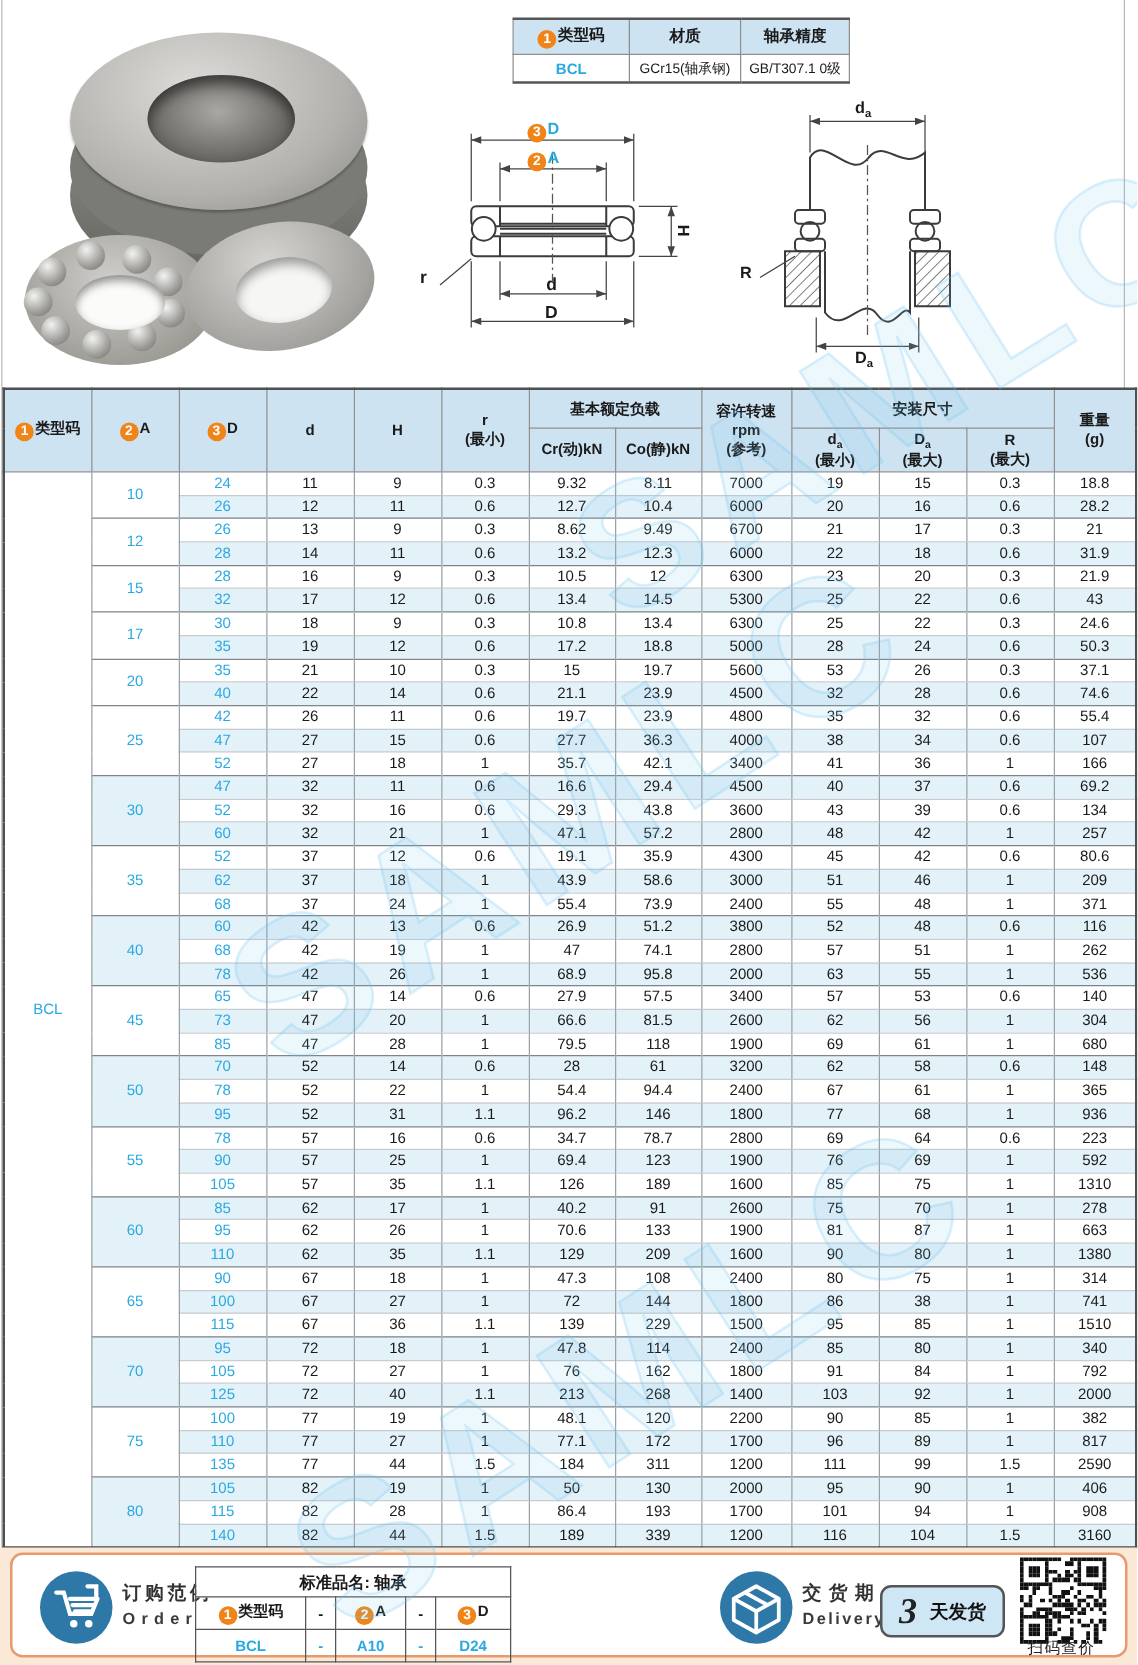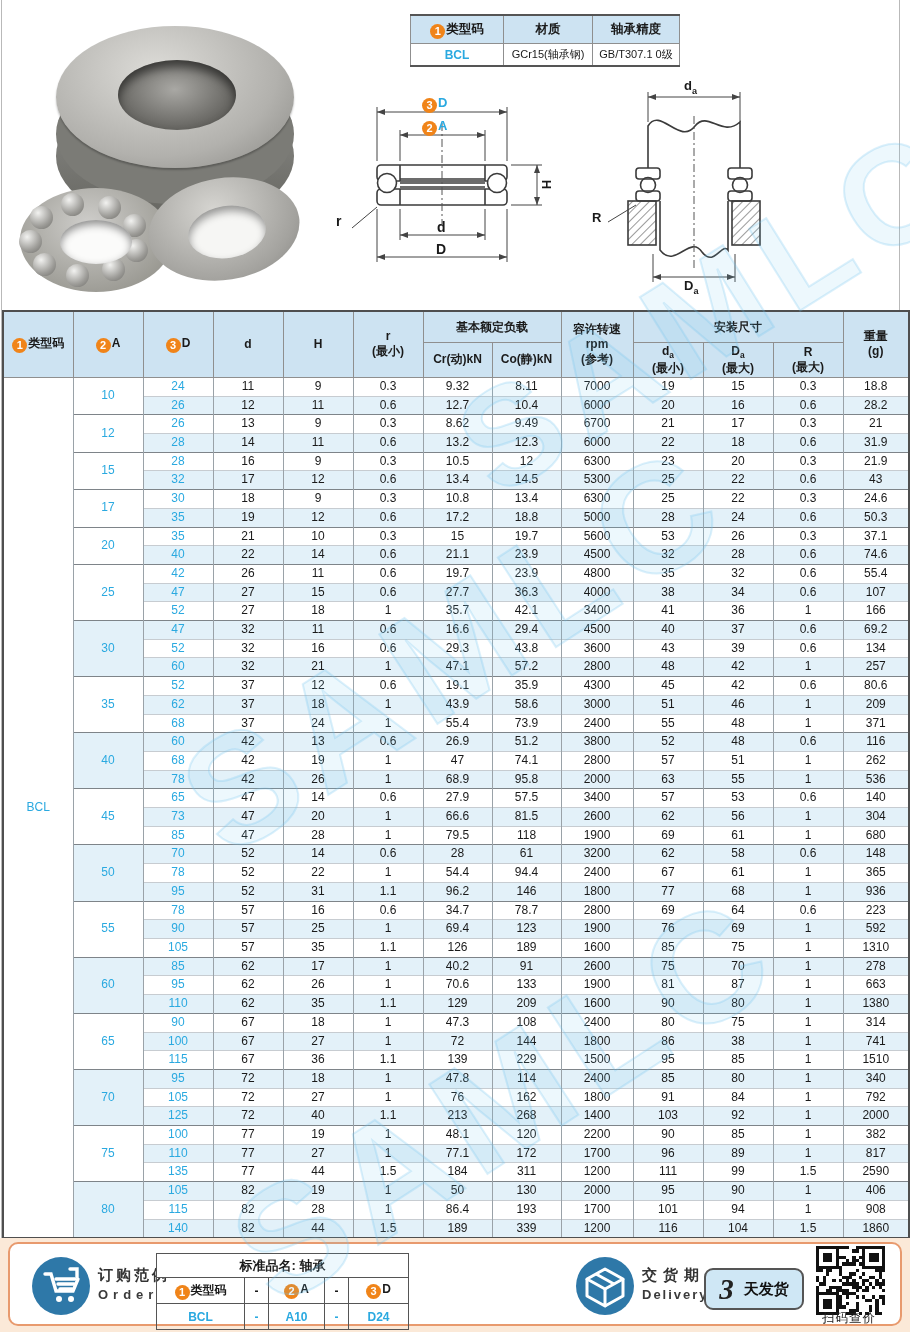--- a/index.html
+++ b/index.html
@@ -883,21 +883,21 @@
             <td class="blue">140</td>
             <td>82</td>
             <td>44</td>
             <td>1.5</td>
             <td>189</td>
             <td>339</td>
             <td>1200</td>
             <td>116</td>
             <td>104</td>
             <td>1.5</td>
-            <td>1860</td>
+            <td>3160</td>
           </tr>
         </tbody>
     </table>
   </div>
 
   <div class="footer">
     <div class="fcard">
       <div class="circle-ic" style="left:22px;top:13px;">
         <svg width="58" height="58" viewBox="0 0 58 58">
           <g stroke="#fff" fill="none" stroke-width="3.4" stroke-linecap="round">

